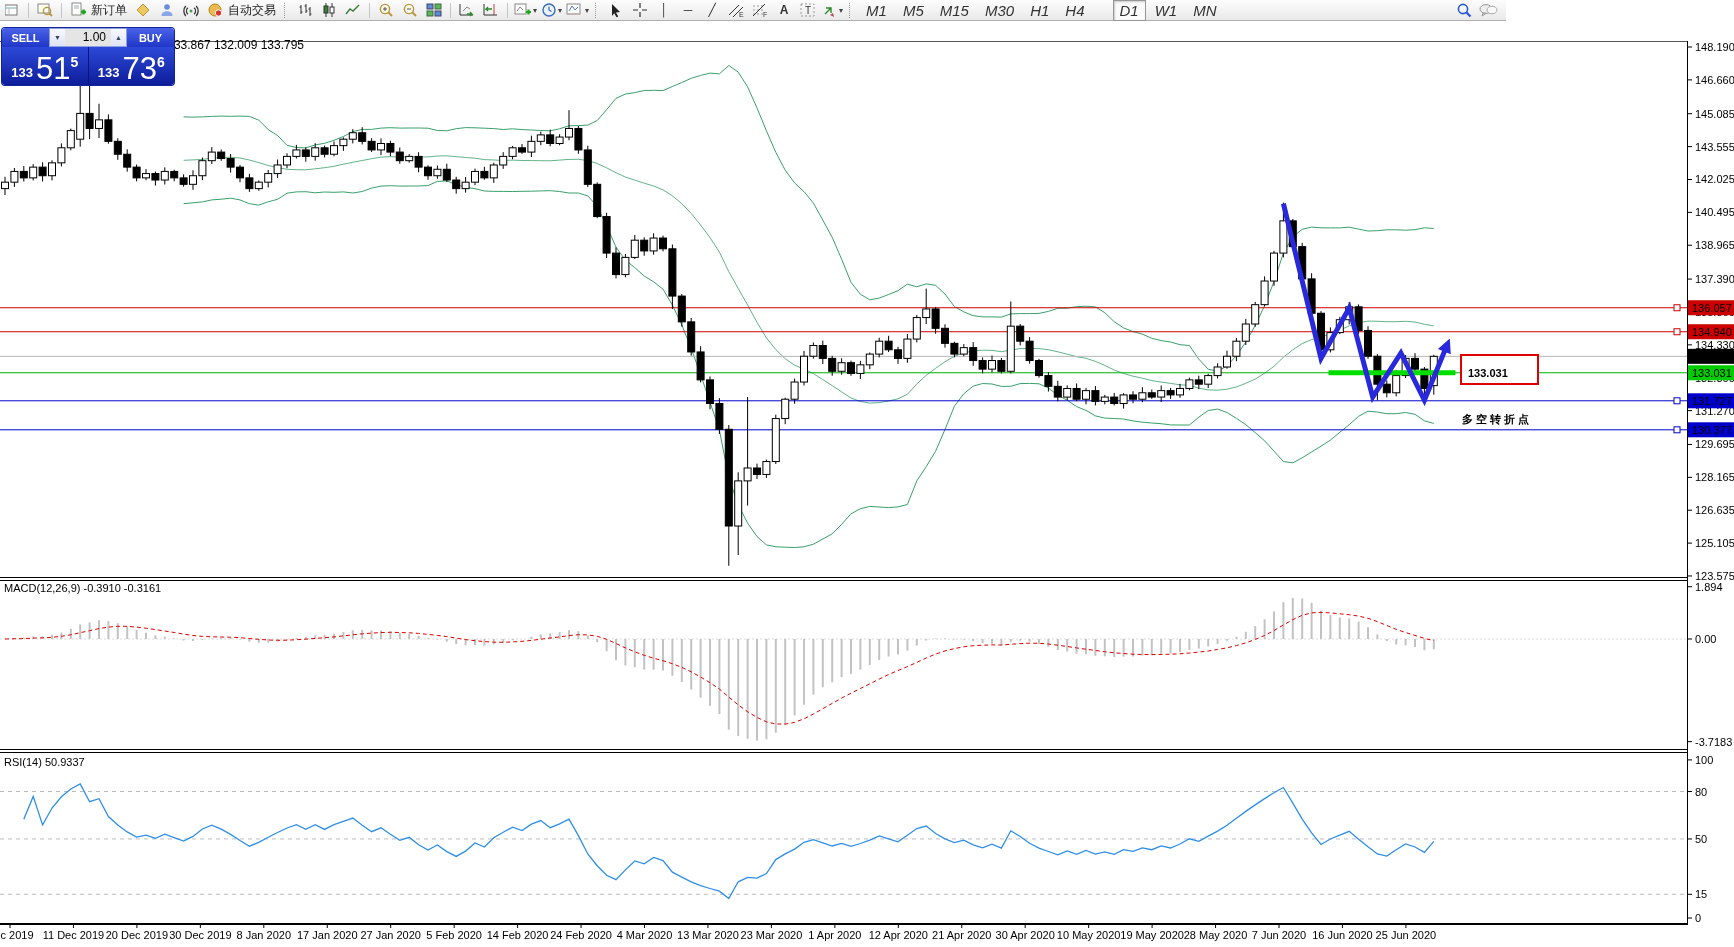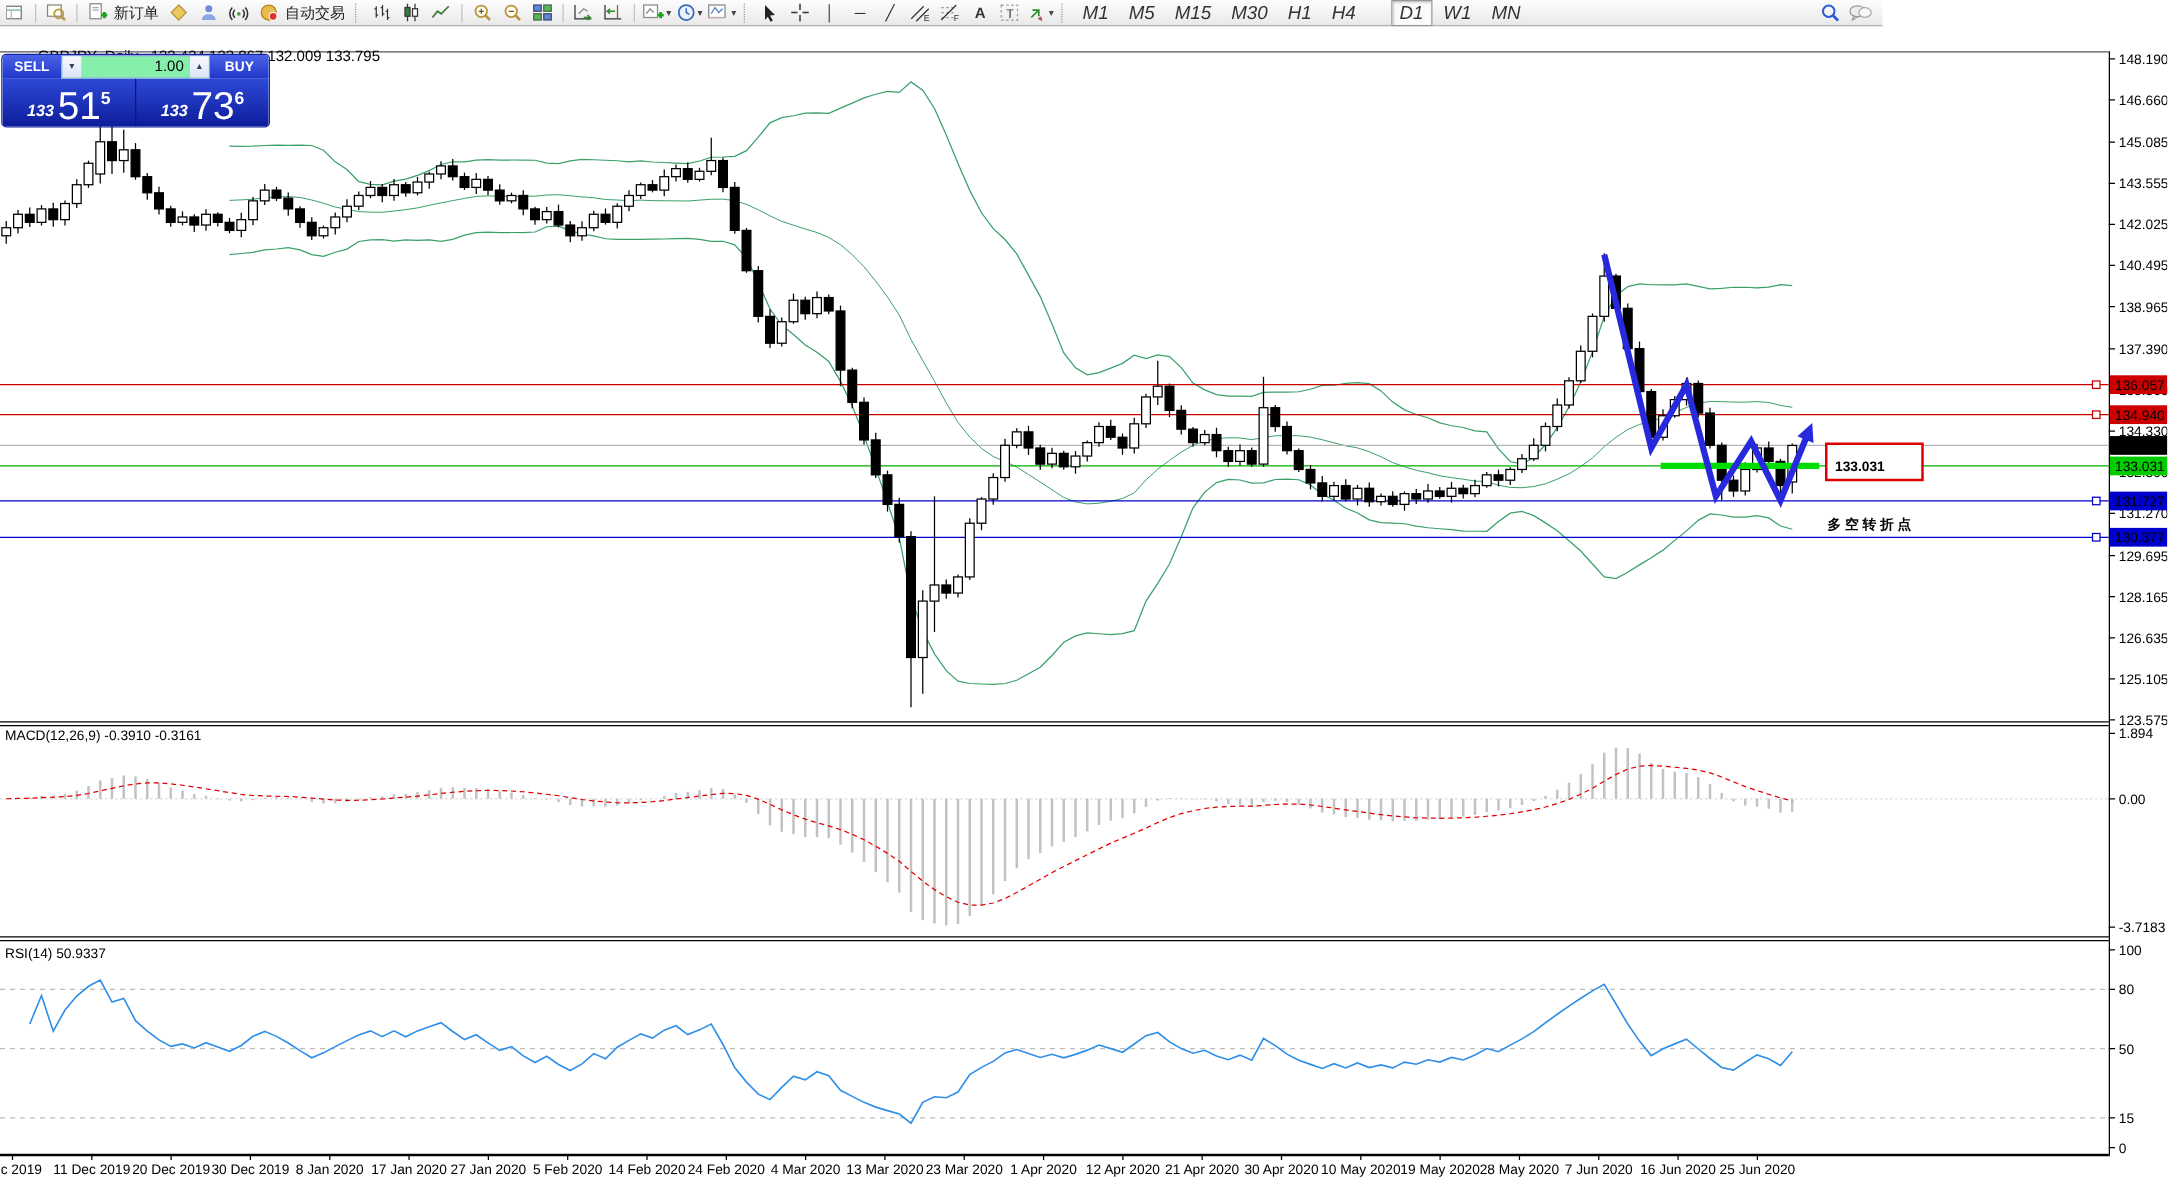--- a/index.html
+++ b/index.html
@@ -17,33 +17,33 @@
   .caret{font-size:8px;color:#444;margin-left:1px;}
   .tf{font-size:15px;color:#333;padding:1px 6px;margin:0 1px;border:1px solid transparent;flex:0 0 auto;font-style:italic;}
   .tf.active{background:#fbfbfb;border:1px solid #979797;box-shadow:inset 1px 1px 2px rgba(0,0,0,.2);margin-left:20px;}
   .glyph{font-size:12px;color:#333;}
   #right-icons{margin-left:auto;display:flex;align-items:center;margin-right:6px;}
   
   #chart-title{position:absolute;left:5px;top:24px;z-index:6;font-size:12px;color:#000;white-space:pre;}
   #chart-title .arr{font-size:8px;vertical-align:2px;margin-right:4px;}
   #chart-title .sym{margin-right:10px;}
   
-  #ocp{position:absolute;left:2px;top:44px;width:213px;height:57px;z-index:6;border-radius:3px;
+  #ocp{position:absolute;left:2px;top:28px;width:172px;height:57px;z-index:6;border-radius:3px;
     overflow:hidden;color:#fff;box-shadow:0 0 0 1px #14249a;}
   #ocp-row1{display:flex;height:19px;}
   .ocp-btn{flex:0 0 47px;display:flex;align-items:center;justify-content:center;
     background:linear-gradient(#4a63e8,#1f36c8);font-size:11px;font-weight:700;}
-  #ocp-vol{flex:1;display:flex;background:#86efac;border:1px solid #8fa0e0;color:#223;}
+  #ocp-vol{flex:1;display:flex;background:#e5e5e5;border:1px solid #8fa0e0;color:#223;}
   .vol-btn{flex:0 0 15px;display:flex;align-items:center;justify-content:center;
     font-size:7px;color:#345;background:linear-gradient(#f8f8ff,#dde3f8);}
   #vol-value{flex:1;text-align:right;font-size:12px;line-height:17px;padding-right:5px;color:#000;}
   #ocp-row2{display:flex;height:38px;background:linear-gradient(#2d49d8,#0d1d9a);}
   .pcell{flex:1;display:flex;align-items:flex-end;justify-content:center;padding-bottom:3px;}
   .pcell.left{border-right:1px solid #0a1480;}
-  .pbase{font-size:13px;font-weight:700;margin-right:3px;margin-bottom:2px;font-style:italic;}
+  .pbase{font-size:13px;font-weight:700;margin-right:3px;margin-bottom:2px;}
   .pbig{font-size:31px;line-height:27px;font-weight:400;}
   .psup{font-size:14px;position:relative;top:-12px;font-weight:700;}
   
   #chart-svg{position:absolute;left:0;top:0;z-index:1;}
   #chart-svg text{font-family:"Liberation Sans",sans-serif;font-size:11px;fill:#000;}
   .plabel{font-size:11px;fill:#1a1a1a;}
   .tagtext{font-size:11px;}
   #price-box-text{font-size:19px;font-weight:700;fill:#e00000;}
   #turning-point{font-size:20px;font-weight:700;fill:#00d41e;letter-spacing:3px;}
   svg .icon-stroke{stroke:#333;fill:none;}

